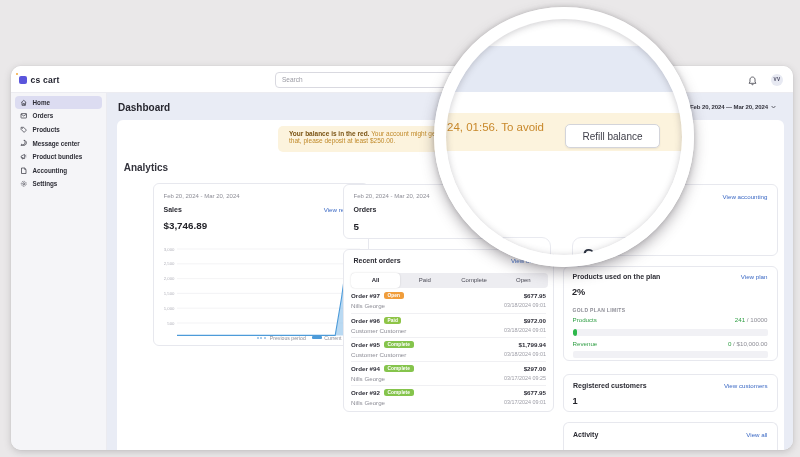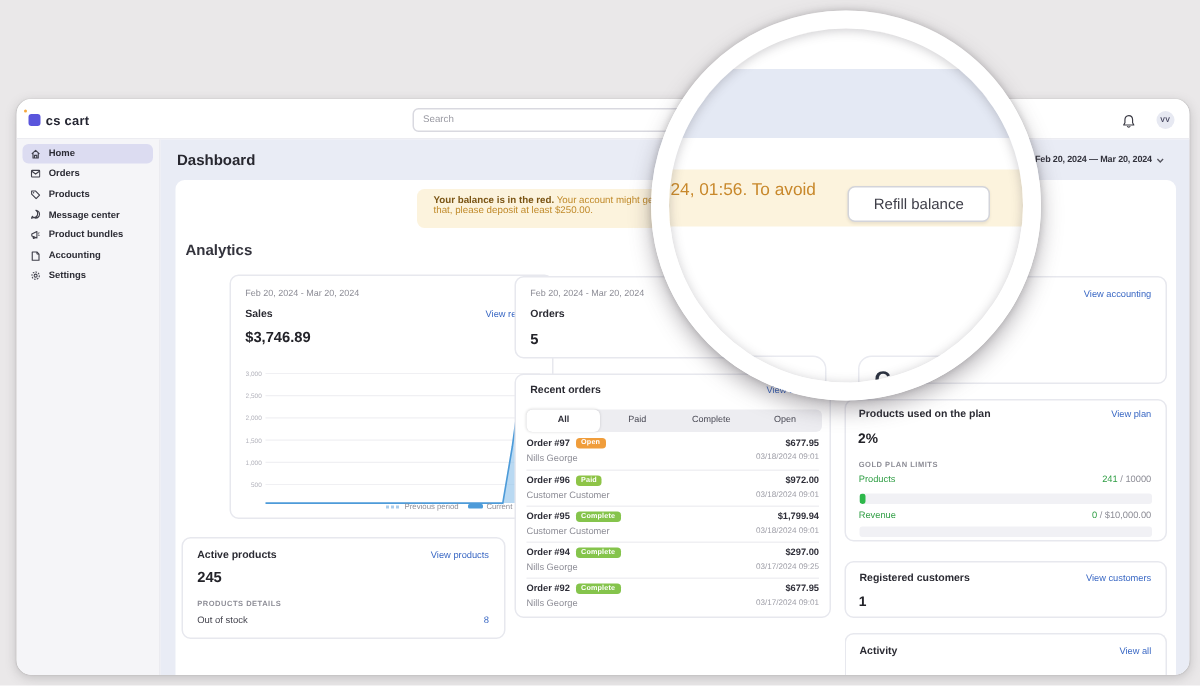--- a/index.html
+++ b/index.html
@@ -241,32 +241,20 @@
               <span class="sw-prev"></span>
               <span id="leg-prev">Previous period</span>
             </span>
           <span class="legend-item">
               <span class="sw-cur"></span>
               <span id="leg-cur">Current Period</span>
             </span>
         </div>
       </div>
 
-      <div class="card" id="card-active">
-        <div class="titlerow ap-titlerow">
-          <span class="card-title">Active products</span>
-          <span class="link">View products</span>
-        </div>
-        <div class="big-num ap-num">245</div>
-        <div class="caps ap-caps">PRODUCTS DETAILS</div>
-        <div class="ap-row">
-          <span>Out of stock</span>
-          <span class="v">8</span>
-        </div>
-      </div>
 
       <div class="card" id="card-orders">
         <div class="card-period o-date">Feb 20, 2024 - Mar 20, 2024</div>
         <div class="card-title o-title">Orders</div>
         <div class="big-num o-num">5</div>
       </div>
 
       <div class="card" id="card-recent">
         <div class="titlerow r-titlerow">
           <span class="card-title">Recent orders</span>

